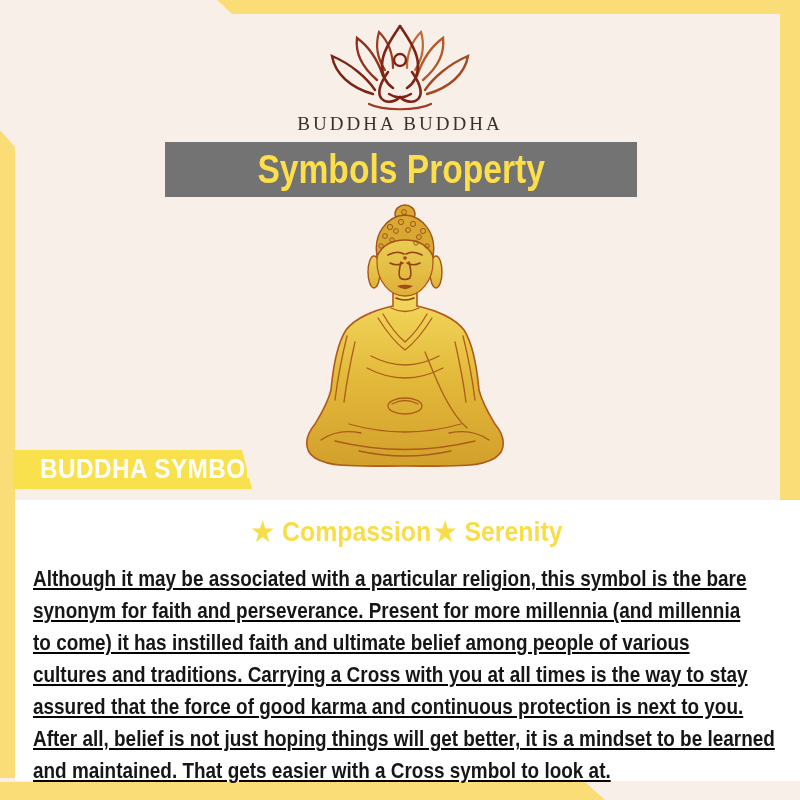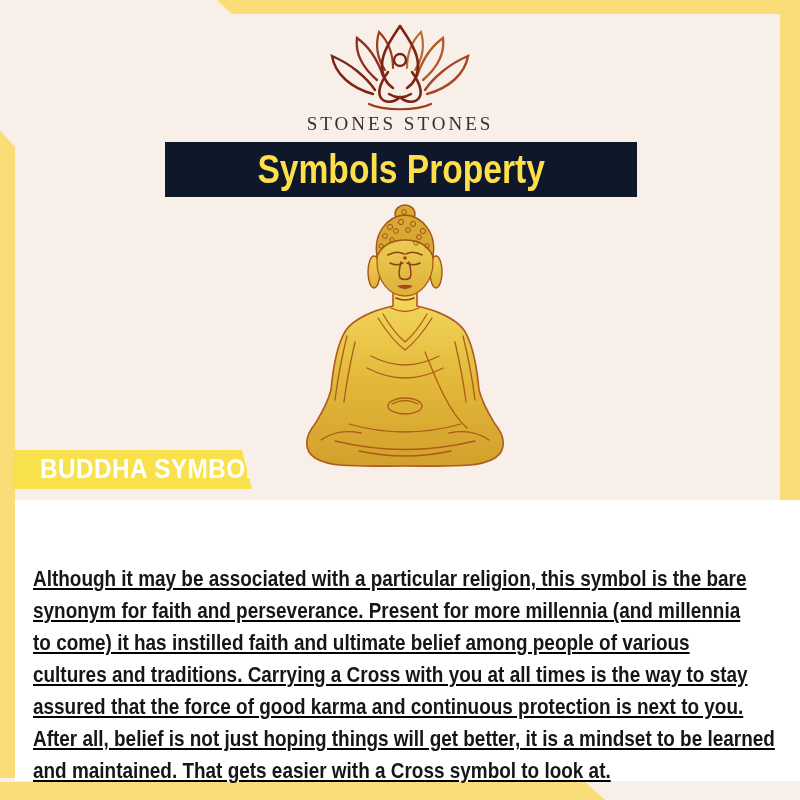--- a/index.html
+++ b/index.html
@@ -20,21 +20,21 @@
   
   .logo{position:absolute;left:325px;top:20px;width:150px;height:92px;}
   .brand{
     position:absolute;left:0;top:113px;width:800px;text-align:center;
     font-family:"Liberation Serif",serif;font-size:19px;letter-spacing:3px;
     color:#3c3029;font-weight:500;
   }
   
   .heading-band{
     position:absolute;left:165px;top:142px;width:472px;height:55px;
-    background:#0f172a;text-align:center;line-height:55px;
+    background:#737373;text-align:center;line-height:55px;
   }
   .heading-band .title{
     display:inline-block;transform:scaleX(.84);transform-origin:center;
     font-size:40px;font-weight:bold;color:#fcdf4b;white-space:nowrap;
   }
   
   .statue{position:absolute;left:293px;top:200px;width:224px;height:272px;}
   
   .ribbon{
     position:absolute;left:13px;top:450px;width:239px;height:39px;
@@ -83,21 +83,21 @@
 
       <path d="M75,6 C64,22 57,34 57,45 C57,56 62,64 68,68" stroke="#7d2415" stroke-width="2.6"></path>
       <path d="M75,6 C86,22 93,34 93,45 C93,56 88,64 82,68" stroke="#7d2415" stroke-width="2.6"></path>
       <circle cx="75" cy="40" r="6" stroke="#7d2415" stroke-width="2.4"></circle>
       <path d="M63,52 C56,62 52,72 56,78 C61,84 70,82 75,77 C80,82 89,84 94,78 C98,72 94,62 87,52" stroke="#7d2415" stroke-width="2.6"></path>
       <path d="M64,74 Q75,81 86,74" stroke="#7d2415" stroke-width="2.4"></path>
       <path d="M44,84 C58,91 92,91 106,84" stroke="#9c3b20" stroke-width="2.2"></path>
     </g>
   </svg>
 
-  <div class="brand">STONES STONES</div>
+  <div class="brand">BUDDHA BUDDHA</div>
 
   <div class="heading-band">
     <span class="title">Symbols Property</span>
   </div>
 
   <svg class="statue" viewBox="0 0 224 272">
     <defs>
       <linearGradient id="gold" x1="0" y1="0" x2="0" y2="1">
         <stop offset="0" stop-color="#f3d95e"></stop>
         <stop offset="0.5" stop-color="#e3b93a"></stop>
@@ -169,20 +169,25 @@
       <path d="M28,240 Q45,228 68,233"></path>
       <path d="M196,240 Q179,228 156,233"></path>
     </g>
   </svg>
 
   <div class="ribbon">
     <span class="label">BUDDHA SYMBOL</span>
   </div>
 
   <div class="content">
+    <div class="traits">
+      <span class="grp">
+        <span class="star">★</span><span>Compassion</span><span class="star star2">★</span><span>Serenity</span>
+      </span>
+    </div>
     <div class="paragraph">
         <span class="para-line" style="transform: scaleX(0.860789);">Although it may be associated with a particular religion, this symbol is the bare</span>
         <span class="para-line" style="transform: scaleX(0.860789);">synonym for faith and perseverance. Present for more millennia (and millennia</span>
         <span class="para-line" style="transform: scaleX(0.860789);">to come) it has instilled faith and ultimate belief among people of various</span>
         <span class="para-line" style="transform: scaleX(0.860789);">cultures and traditions. Carrying a Cross with you at all times is the way to stay</span>
         <span class="para-line" style="transform: scaleX(0.860789);">assured that the force of good karma and continuous protection is next to you.</span>
         <span class="para-line" style="transform: scaleX(0.860789);">After all, belief is not just hoping things will get better, it is a mindset to be learned</span>
         <span class="para-line" style="transform: scaleX(0.860789);">and maintained. That gets easier with a Cross symbol to look at.</span>
       </div>
   </div>

